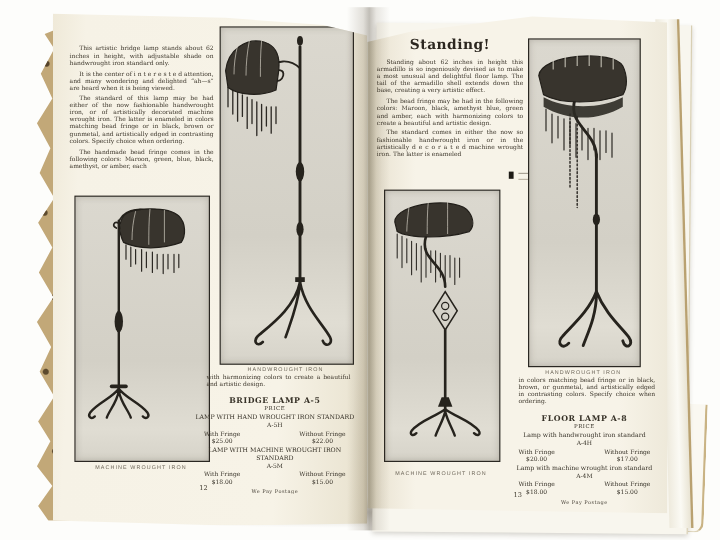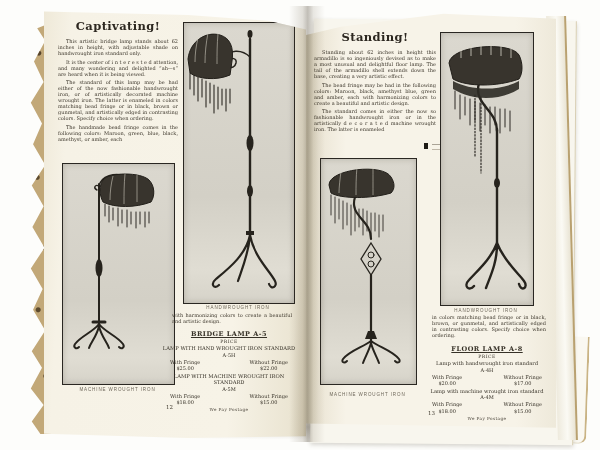--- a/index.html
+++ b/index.html
@@ -51,21 +51,21 @@
   .col{position:absolute;}
   .bp{font-size:5px;line-height:1.2;text-align:justify;text-indent:8px;margin:0 0 2.5px 0;color:#3c362b;}
   .frame{position:absolute;border:1px solid #2a2722;
     background:linear-gradient(180deg,#dbd8cf 0%,#d3d0c6 62%,#e0ddd3 88%,#d6d3c9 100%);
     box-shadow:inset 0 0 6px rgba(70,65,50,.25);}
   .frame svg{display:block;width:100%;height:100%;}
   .caption{position:absolute;font-family:"Liberation Sans",sans-serif;font-size:4.5px;
     letter-spacing:.9px;color:#6e675a;text-align:center;white-space:nowrap;}
   .cont{position:absolute;font-size:5px;line-height:1.2;text-align:justify;color:#3c362b;}
   .price-block{position:absolute;text-align:center;color:#363127;}
-  .price-block .ph{font-size:6.5px;font-weight:bold;letter-spacing:.5px;text-decoration:underline;}
+  .price-block .ph{font-size:6.5px;font-weight:bold;letter-spacing:.5px;}
   .price-block .pl{font-size:4.5px;letter-spacing:.5px;margin-top:.5px;}
   .price-block .vt{font-size:5.2px;line-height:1.2;margin-top:1.5px;}
   .price-block .vc{font-size:5px;margin-top:.5px;}
   .frow{display:flex;justify-content:space-between;padding:0 8px;margin-top:1px;}
   .fcell{font-size:5px;line-height:1.25;display:flex;flex-direction:column;}
   .postage{font-size:4.2px;letter-spacing:.4px;margin-top:2px;color:#4a443a;}
   .pgnum{position:absolute;font-size:5.5px;color:#3c362b;}
   .ink-blot{position:absolute;width:4px;height:6px;background:#1d1a15;}
   .ink-smudge{position:absolute;width:8px;height:4px;border-top:1px solid #8a8274;
     border-bottom:1px solid #a89f8e;opacity:.7;}
@@ -75,21 +75,20 @@
 <body>
 
 <div id="book">
   <div class="floor-shadow"></div>
   <div class="cover-deckle"></div>
   <div class="under-sheet-right"></div>
   <div class="edge-stack"></div>
   <div class="under-corner"></div>
 
   <div class="page page-left">
-    <div class="pg-title" style="left:14px;top:11px;width:120px;">Captivating!</div>
 
     <div class="col" style="left:14px;top:30px;width:120px;">
       <p class="bp">This artistic bridge lamp stands about 62 inches in height, with adjustable shade on handwrought iron standard only.</p>
       <p class="bp">It is the center of i n t e r e s t e d attention, and many wondering and delighted “ah—s” are heard when it is being viewed.</p>
       <p class="bp">The standard of this lamp may be had either of the now fashionable handwrought iron, or of artistically decorated machine wrought iron. The latter is enameled in colors matching bead fringe or in black, brown or gunmetal, and artistically edged in contrasting colors. Specify choice when ordering.</p>
       <p class="bp">The handmade bead fringe comes in the following colors: Maroon, green, blue, black, amethyst, or amber, each</p>
     </div>
 
     <div class="frame" style="left:139px;top:14px;width:110px;height:280px;">
       <svg viewBox="0 0 110 280">

